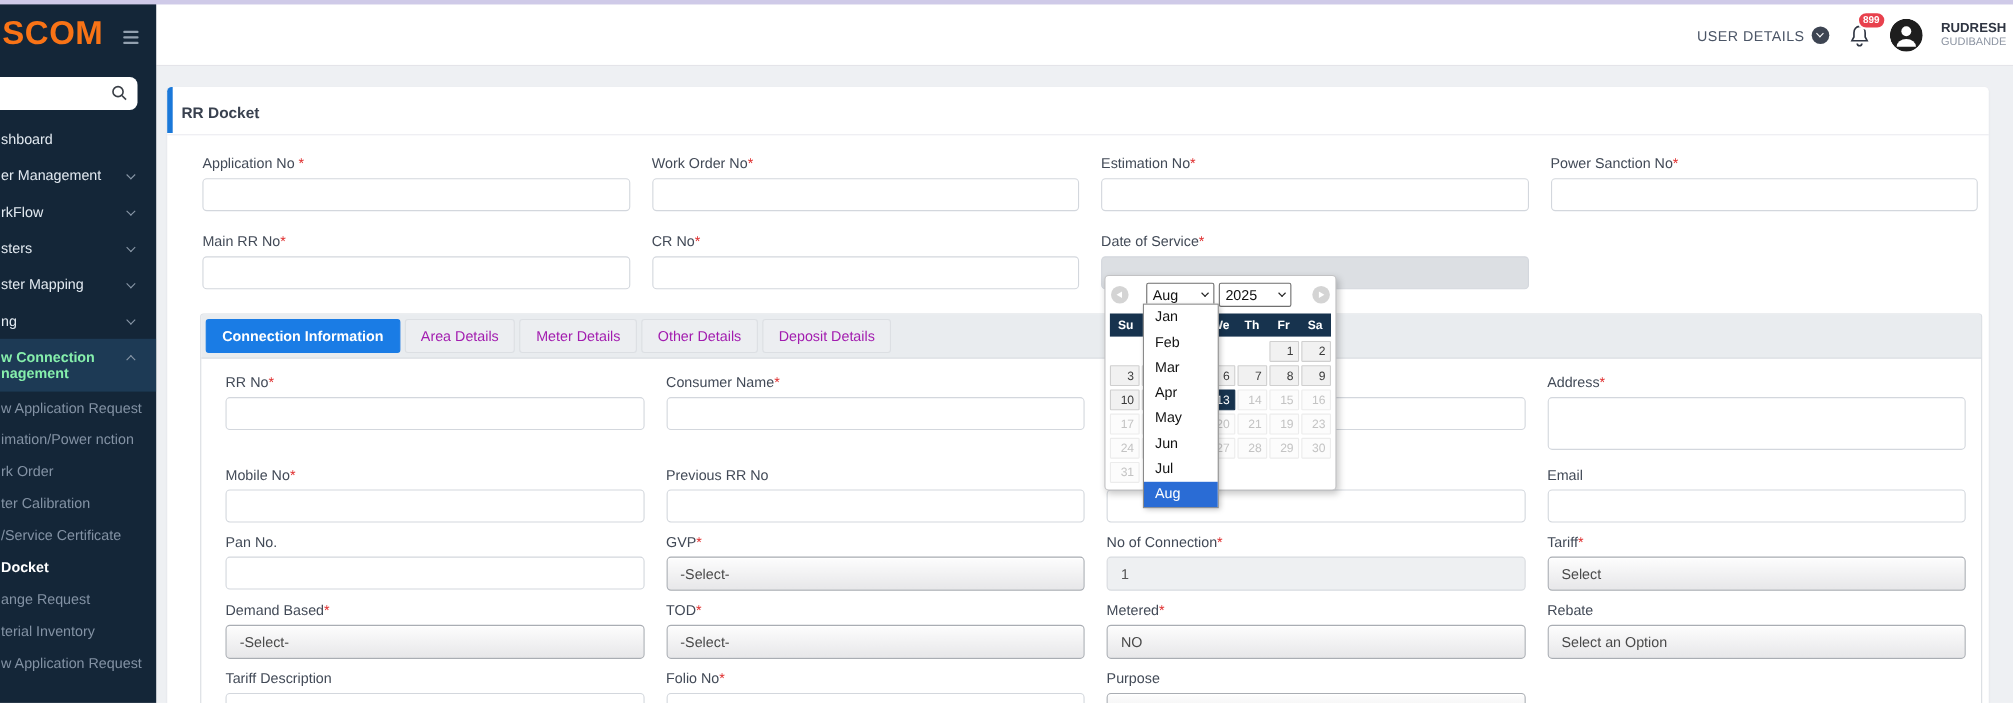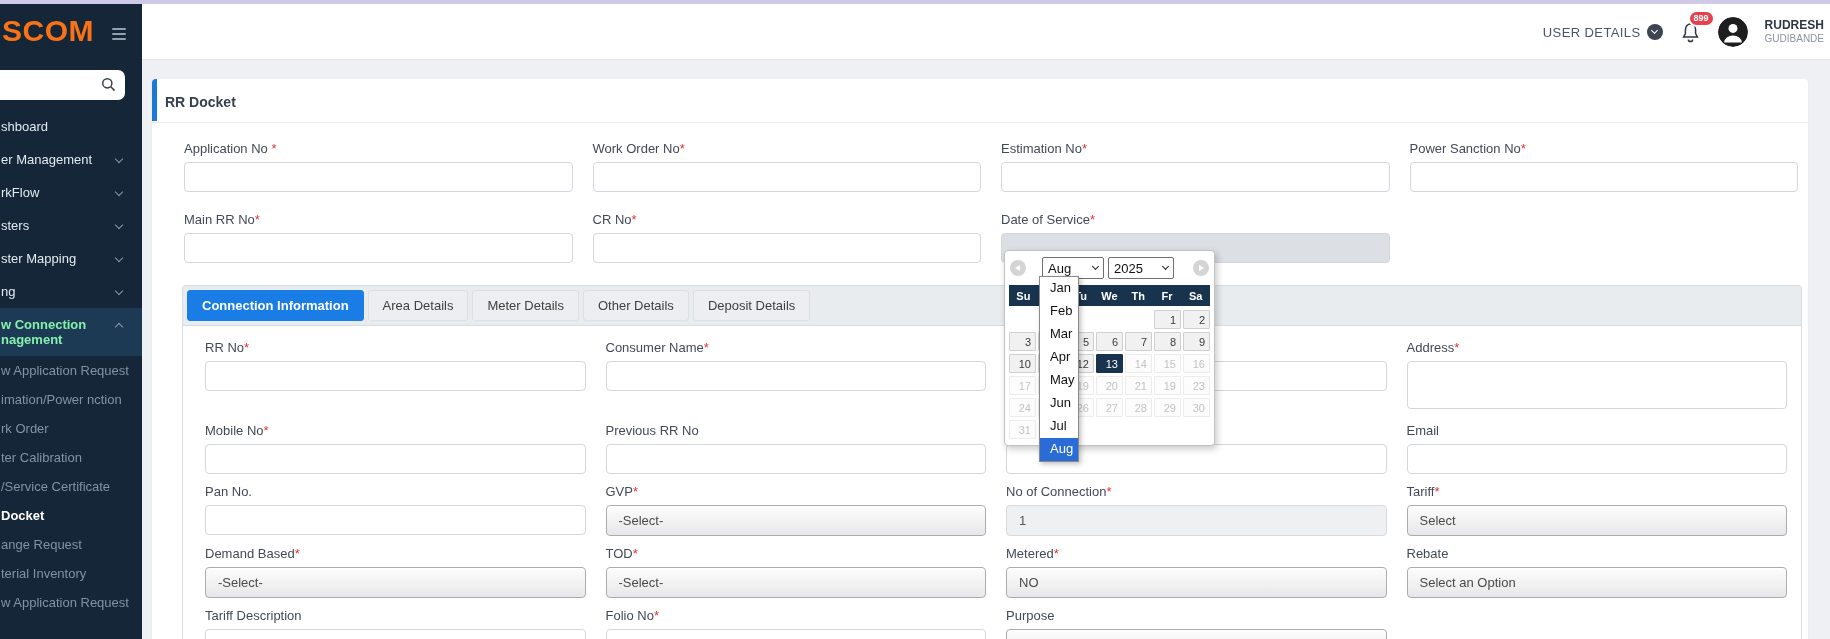--- a/index.html
+++ b/index.html
@@ -76,21 +76,21 @@
   .sel { margin-top:5px; width:100%; height:31px; border:1px solid #a9adb3; border-radius:4px;
     background:linear-gradient(#fdfdfd,#e7e7e9); font-size:13px; color:#4a4a4a;
     display:flex; align-items:center; padding-left:12px; cursor:pointer;
     box-shadow:inset 0 1px 0 #fff; }
   .ctl-disabled { margin-top:5px; width:100%; height:31px; border:1px solid #d8dbdf; border-radius:4px;
     background:#eef0f2; font-size:13px; color:#555; display:flex; align-items:center; padding-left:12px; }
 
   
   .tabs-wrap { margin:22px 6px 0 30px; border:1px solid #d9dde2; border-radius:3px; height:360px; }
   .tabbar { background:#e9ecef; padding:4px; display:flex; gap:4px; border-bottom:1px solid #d9dde2; }
-  .tab { font-size:13px; padding:7px 14px; color:#404040; background:#eceef1;
+  .tab { font-size:13px; padding:7px 14px; color:#a21caf; background:#eceef1;
     border:1px solid #dcdfe3; border-radius:3px; cursor:pointer; line-height:15px; white-space:nowrap; }
   .tab-active { background:var(--tab-blue,#1a7ce5); border-color:var(--tab-blue,#1a7ce5);
     color:#fff; font-weight:bold; }
   .panel { padding:14px 14px 20px 22px; }
   .h48 { height:48px; } .h56 { height:56px; }
 
   
   .cal { position:absolute; left:1004px; top:250px; width:211px; background:#fff;
     border:1px solid #c2c2c4; border-radius:4px; box-shadow:2px 3px 7px rgba(0,0,0,.22);
     padding:4px; z-index:45; }
@@ -111,21 +111,21 @@
   .cal-dayhdr { display:grid; grid-template-columns:repeat(7,1fr); margin-top:4px;
     background:var(--cal-navy,#17334e); height:21px; align-items:center; }
   .cal-dayhdr span { color:#fff; font-size:11px; font-weight:bold; text-align:center; }
   .cal-grid { display:grid; grid-template-columns:repeat(7,1fr); gap:3px 2px; margin-top:4px; padding-bottom:2px; }
   .cal-cell { height:19px; font-size:11px; text-align:right; padding:3px 4px 0 0; border-radius:1px; }
   .cal-on  { background:#f1f1f1; border:1px solid #cfcfcf; color:#3a3a3a; cursor:pointer; }
   .cal-off { background:#fcfcfc; border:1px solid #ececec; color:#c3c3c3; }
   .cal-sel-day { background:var(--cal-navy,#17334e); border:1px solid var(--cal-navy,#17334e);
     color:#fff; cursor:pointer; }
   .cal-empty { background:transparent; border:none; }
-  .month-list { position:absolute; left:34px; top:25px; width:40px; background:#fff;
+  .month-list { position:absolute; left:34px; top:25px; width:69px; background:#fff;
     border:1px solid #8a8a8a; box-shadow:2px 2px 5px rgba(0,0,0,.25); z-index:10; }
   .month-opt { height:23px; font-size:13px; color:#111; padding:3px 0 0 10px; cursor:pointer; }
   .month-opt-sel { background:#2a6cd5; color:#fff; }
 </style>
 </head>
 <body>
 
 <div class="top-strip"></div>
 
 <div class="sidebar">

